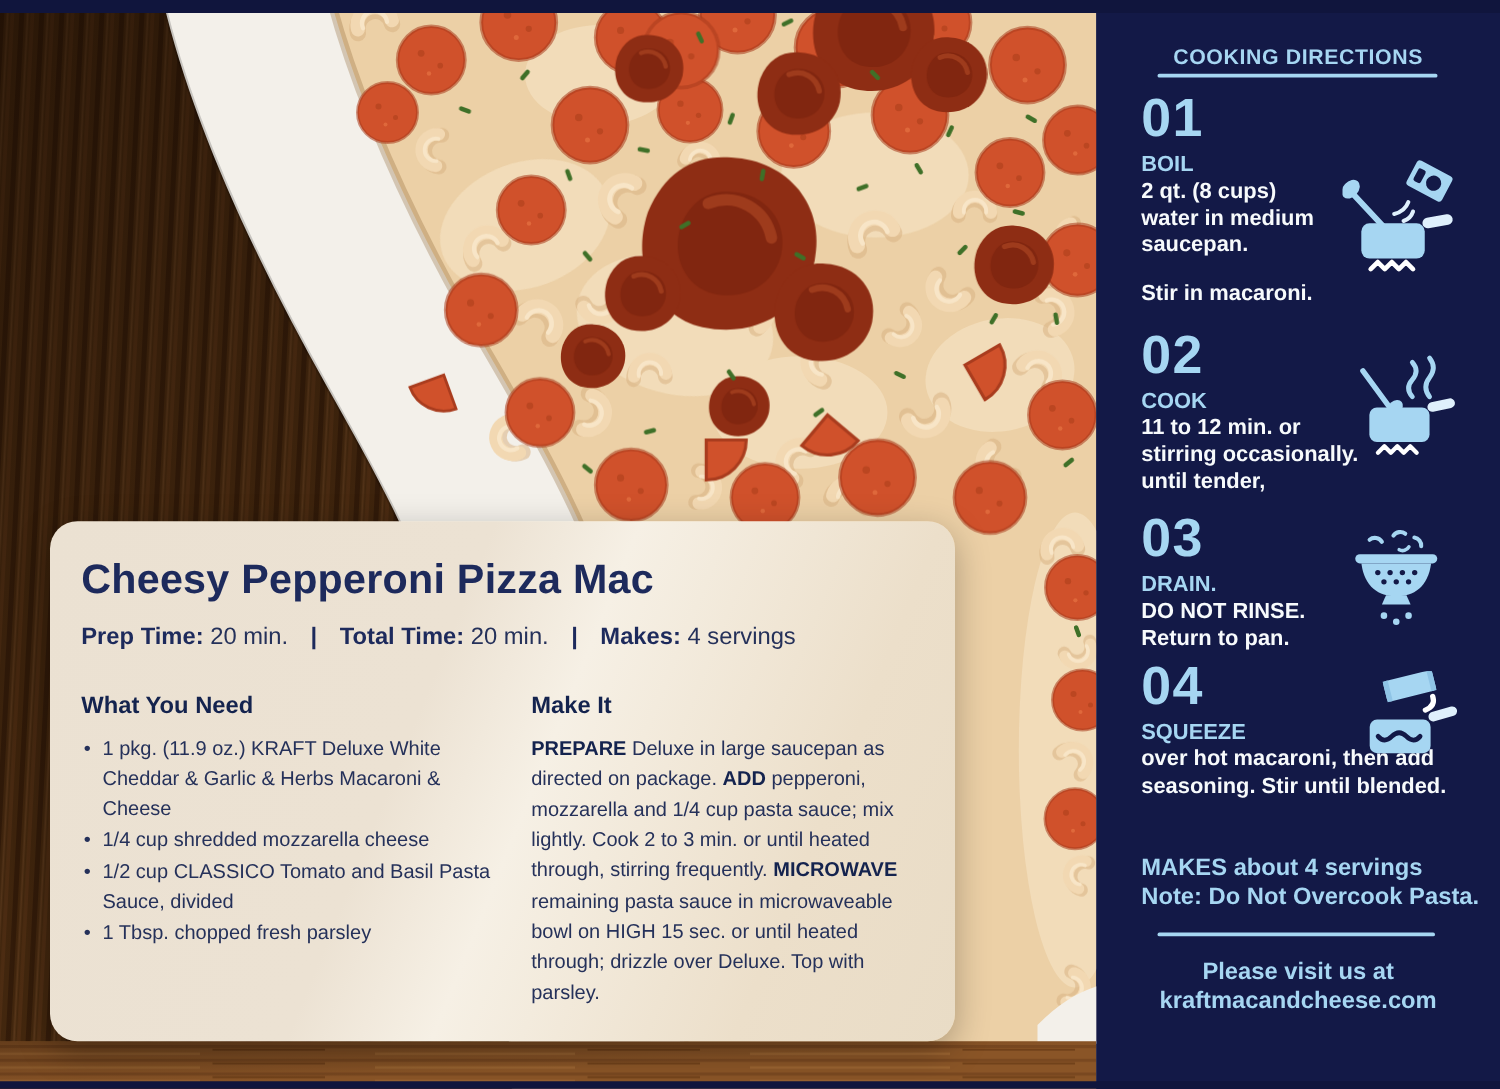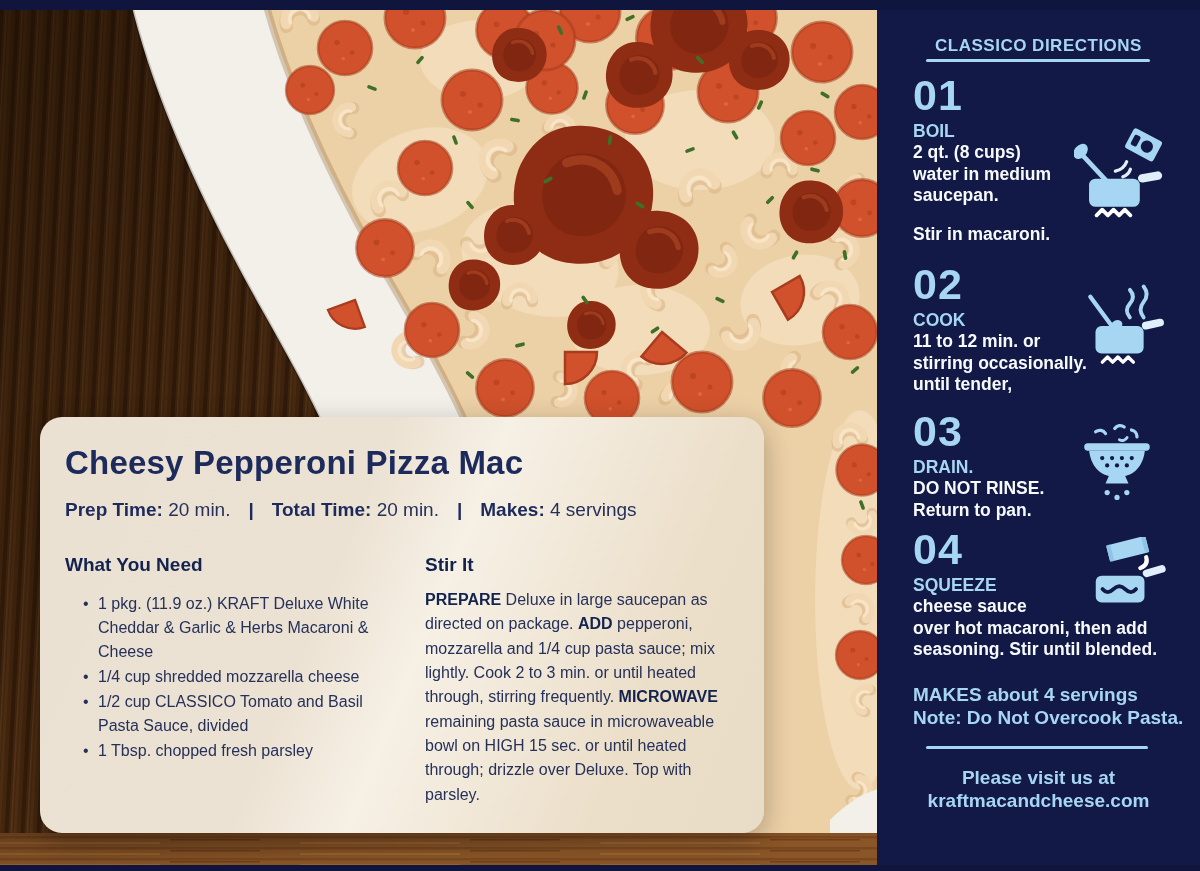--- a/index.html
+++ b/index.html
@@ -63,21 +63,21 @@
   .card h1{
     margin:27px 0 0 25px;font-size:33px;font-weight:700;color:#1d2a5c;letter-spacing:.2px;
   }
   .meta{margin:17px 0 0 25px;font-size:19px;color:var(--card-ink);}
   .meta b{color:#1d2a5c;font-weight:700;}
   .sep{margin:0 18px;color:#1d2a5c;font-weight:700;}
   .cols{display:flex;margin:21px 24px 0 25px;gap:28px;}
   .col-ing{width:332px;flex:none;}
   .col-make{flex:1;}
   .card h3{margin:12px 0 12px 0;font-size:19px;font-weight:800;color:var(--card-ink-dark);}
-  .card ul{margin:16px;padding:0;list-style:none;font-size:16px;line-height:1.5;}
+  .card ul{margin:0;padding:0;list-style:none;font-size:16px;line-height:1.5;}
   .card li{position:relative;padding-left:17px;margin-bottom:1px;}
   .card li::before{content:"\2022";position:absolute;left:2px;top:0;}
   .col-make p{margin:0;font-size:16px;line-height:1.52;}
   .col-make b{font-weight:800;color:var(--card-ink-dark);}
 </style>
 </head>
 <body>
 
 <div class="photo">
 <svg width="877" height="871" viewBox="0 0 877 871">
@@ -256,21 +256,21 @@
 
   <rect x="0" y="833" width="877" height="38" fill="url(#wh)"></rect>
   <rect x="0" y="833" width="877" height="38" fill="url(#wshade)" opacity=".6"></rect>
 </svg>
 </div>
 
 <div class="strip top"></div>
 <div class="strip bottom"></div>
 
 <aside class="sidebar">
-  <h2 class="cd-heading">CLASSICO DIRECTIONS</h2>
+  <h2 class="cd-heading">COOKING DIRECTIONS</h2>
   <div class="rule title-rule"></div>
 
   <section class="step step1">
     <div class="num">01</div>
     <div class="action">BOIL</div>
     <div class="line">2 qt. (8 cups)</div>
     <div class="line">water in medium</div>
     <div class="line">saucepan.</div>
     <div class="line extra">Stir in macaroni.</div>
     <svg class="sicon icon1" viewBox="0 0 100 100">
@@ -329,21 +329,20 @@
       <path d="M40,66 l-4,9 h28 l-4,-9 z" fill="#a6d6f2"></path>
       <circle cx="38" cy="86" r="3.2" fill="#a6d6f2"></circle>
       <circle cx="50" cy="92" r="3.2" fill="#a6d6f2"></circle>
       <circle cx="62" cy="86" r="3.2" fill="#a6d6f2"></circle>
     </svg>
   </section>
 
   <section class="step step4">
     <div class="num">04</div>
     <div class="action">SQUEEZE</div>
-    <div class="line">cheese sauce</div>
     <div class="line">over hot macaroni, then add</div>
     <div class="line">seasoning. Stir until blended.</div>
     <svg class="sicon icon4" viewBox="0 0 100 100">
       <g transform="translate(52,14) rotate(-14)">
         <rect x="-24" y="-10" width="48" height="20" rx="3" fill="#a6d6f2"></rect>
         <rect x="-24" y="-10" width="5" height="20" fill="#8fc4e6"></rect>
         <rect x="19" y="-10" width="5" height="20" fill="#8fc4e6"></rect>
       </g>
       <path d="M74,24 q3,9 -7,13" stroke="#ffffff" stroke-width="5" fill="none" stroke-linecap="round"></path>
       <rect x="70" y="40" width="28" height="9" rx="4.5" fill="#dff0fc" transform="rotate(-16 70 44)"></rect>
@@ -377,17 +376,17 @@
       <h3>What You Need</h3>
       <ul>
         <li>1 pkg. (11.9 oz.) KRAFT Deluxe White Cheddar &amp; Garlic &amp; Herbs Macaroni &amp; Cheese</li>
         <li>1/4 cup shredded mozzarella cheese</li>
         <li>1/2 cup CLASSICO Tomato and Basil Pasta Sauce, divided</li>
         <li>1 Tbsp. chopped fresh parsley</li>
       </ul>
     </section>
 
     <section class="col-make">
-      <h3>Stir It</h3>
+      <h3>Make It</h3>
       <p><b>PREPARE</b><span> Deluxe in large saucepan as directed on package. </span><b>ADD</b><span> pepperoni, mozzarella and 1/4 cup pasta sauce; mix lightly. Cook 2 to 3 min. or until heated through, stirring frequently. </span><b>MICROWAVE</b><span> remaining pasta sauce in microwaveable bowl on HIGH 15 sec. or until heated through; drizzle over Deluxe. Top with parsley.</span></p>
     </section>
   </div>
 </main>
 
 </body></html>

